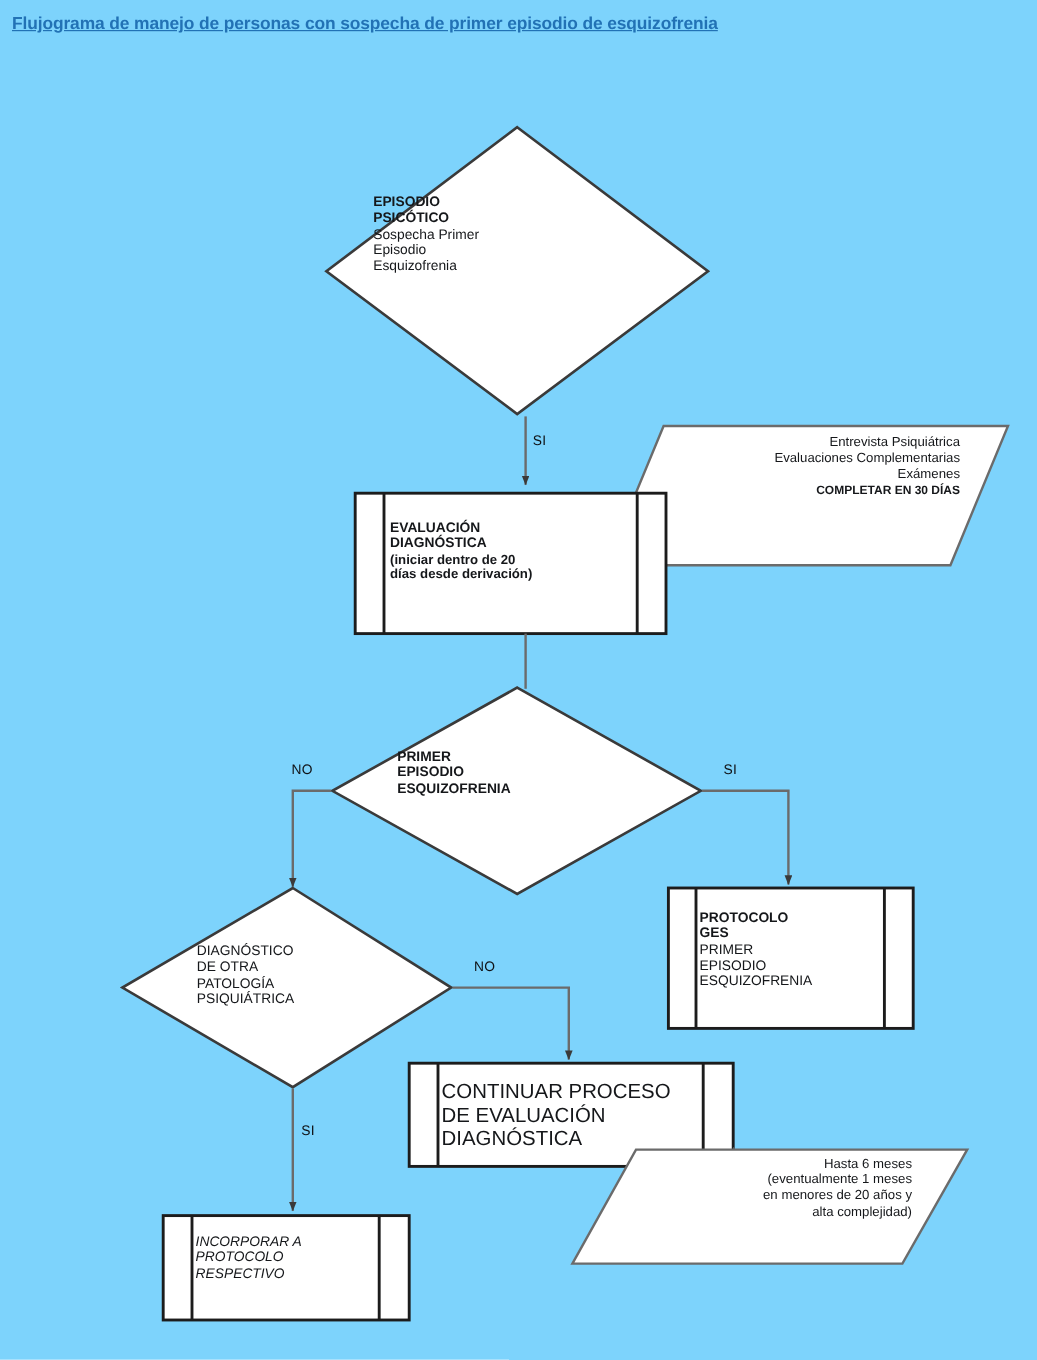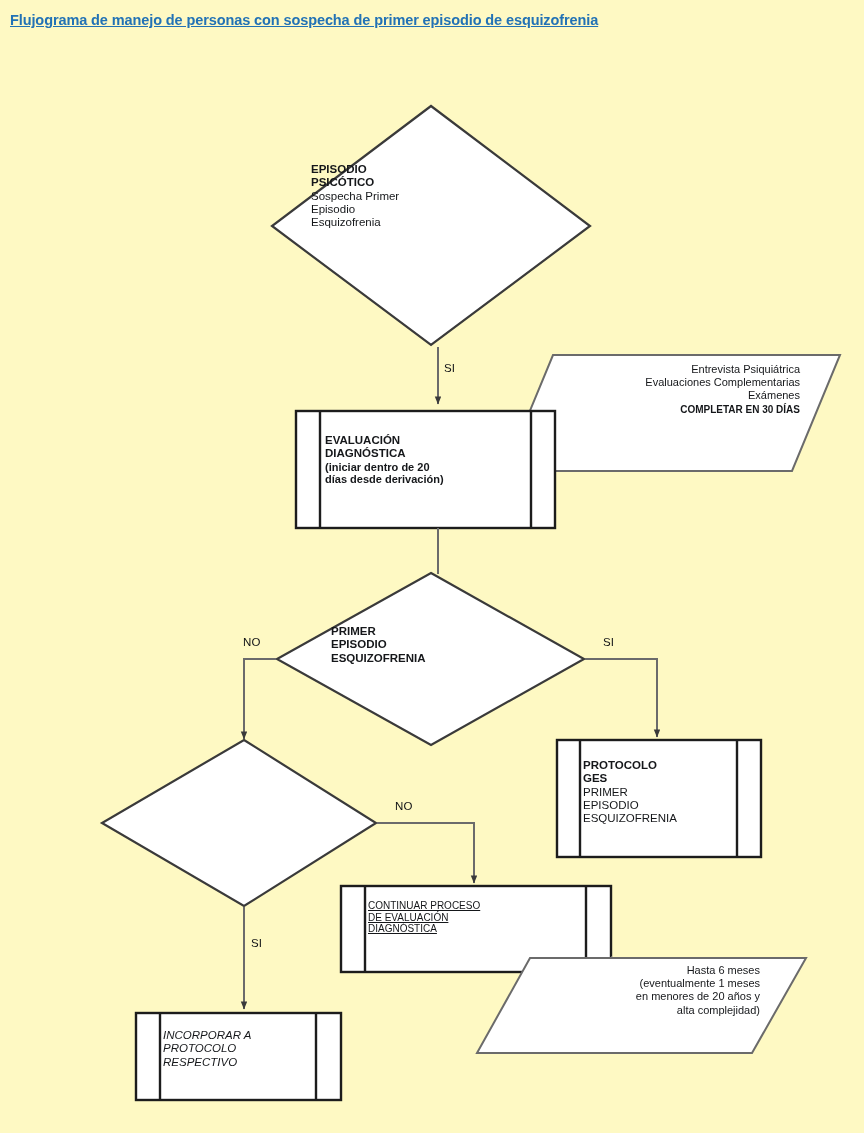--- a/index.html
+++ b/index.html
@@ -11,21 +11,21 @@
     width: 864px;
     height: 1133px;
     font-family: "Liberation Sans", sans-serif;
     position: relative;
     overflow: hidden;
   }
   #page {
     position: relative;
     width: 864px;
     height: 1133px;
-    background: #fef9c3;
+    background: #7dd3fc;
   }
   #doc-title {
     position: absolute;
     left: 10px;
     top: 10px;
     width: 690px;
     font-size: 14.5px;
     font-weight: bold;
     line-height: 21px;
     color: #2272b5;
@@ -149,25 +149,31 @@
   <div class="edge-label" style="left:603px; top:636px;">SI</div>
 
   <div class="node-text" style="left:583px; top:759px; width:152px; font-size:11.5px;">
     <div class="t-bold">PROTOCOLO</div>
     <div class="t-bold">GES</div>
     <div>PRIMER</div>
     <div>EPISODIO</div>
     <div>ESQUIZOFRENIA</div>
   </div>
 
+  <div class="node-text" style="left:164px; top:787px; width:160px; font-size:11.5px;">
+    <div>DIAGNÓSTICO</div>
+    <div>DE OTRA</div>
+    <div>PATOLOGÍA</div>
+    <div>PSIQUIÁTRICA</div>
+  </div>
 
   <div class="edge-label" style="left:395px; top:800px;">NO</div>
   <div class="edge-label" style="left:251px; top:937px;">SI</div>
 
-  <div class="node-text" style="left:368px; top:900px; width:261px; font-size:10px;text-decoration:underline;">
+  <div class="node-text" style="left:368px; top:900px; width:261px; font-size:17px;">
     <div>CONTINUAR PROCESO</div>
     <div>DE EVALUACIÓN</div>
     <div>DIAGNÓSTICA</div>
   </div>
 
   <div class="para-text" style="left:515px; top:964px; width:245px; font-size:11px;">
     <div>Hasta 6 meses</div>
     <div>(eventualmente 1 meses</div>
     <div>en menores de 20 años y</div>
     <div>alta complejidad)</div>

